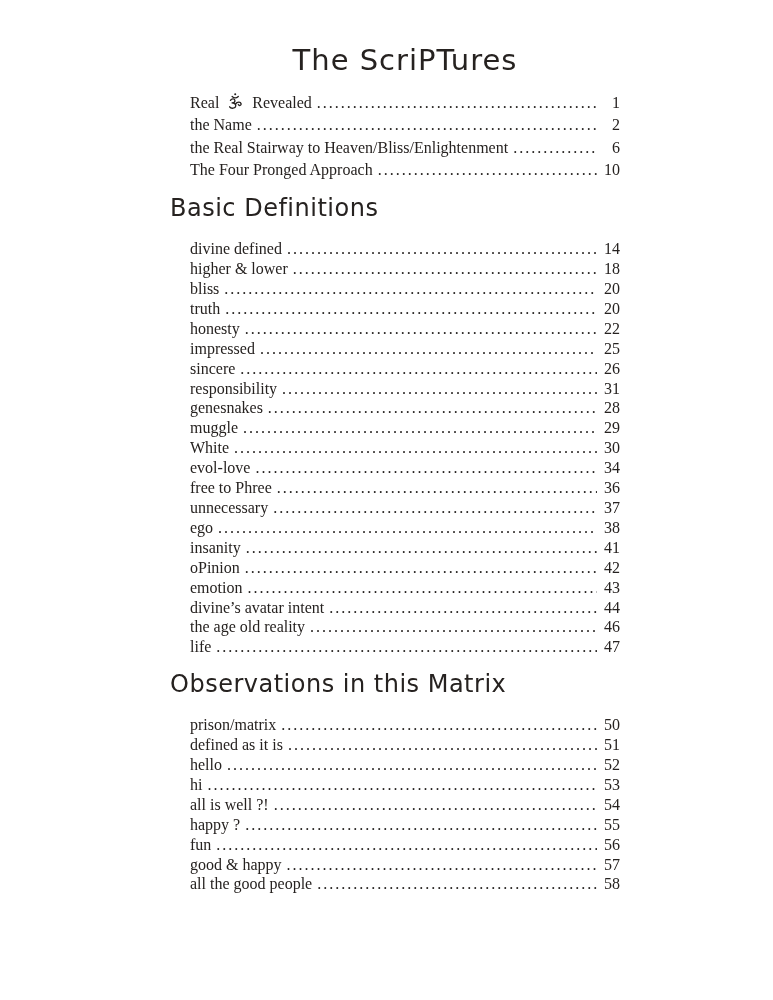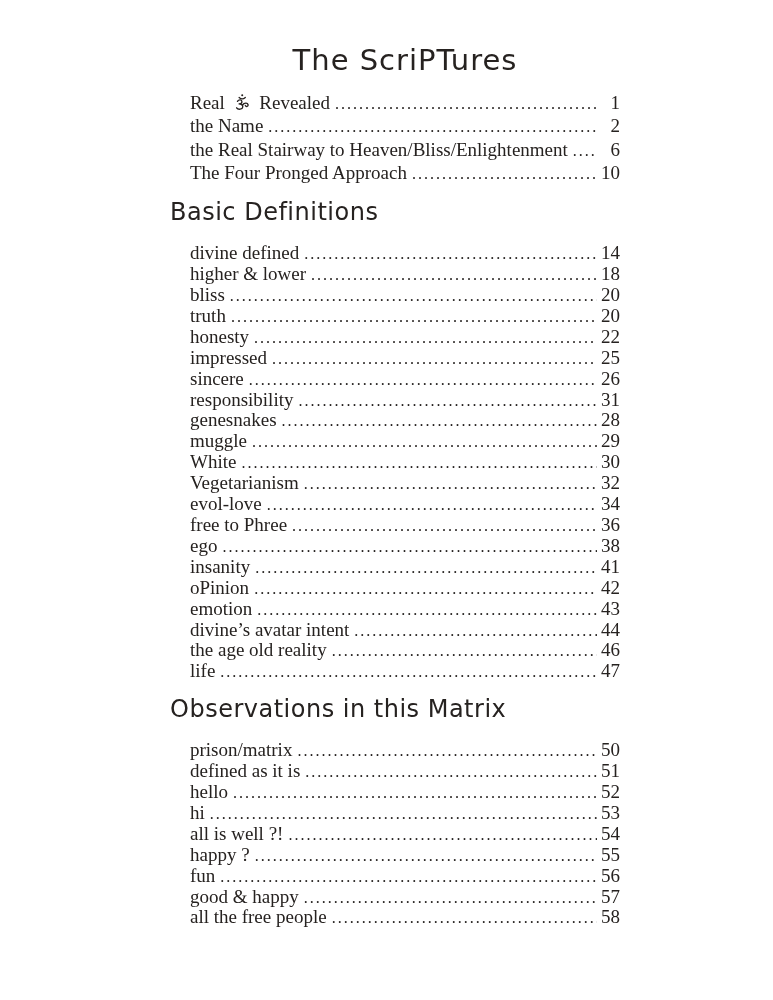--- a/index.html
+++ b/index.html
@@ -29,21 +29,21 @@
     margin: 0 0 0 20px;
   }
 
   .toc-list { margin-top: 16px; }
 
   .row {
     display: flex;
     align-items: baseline;
     width: 430px;
     margin-left: 20px;
-    font-size: 19px;
+    font-size: 16px;
   }
   .front .row { line-height: 22.3px; }
   .section .row { line-height: 19.9px; }
 
   .label { white-space: nowrap; }
 
   .dots {
     flex: 1;
     overflow: hidden;
     white-space: nowrap;
@@ -185,38 +185,38 @@
                 <span class="dots"></span>
                 <span class="pagenum">29</span>
               </div>
 
               <div class="row">
                 <span class="label">White</span>
                 <span class="dots"></span>
                 <span class="pagenum">30</span>
               </div>
 
-              <div class="row">
-                <span class="label">Vegetarianism</span>
-                <span class="dots"></span>
-                <span class="pagenum">32</span>
-              </div>
 
               <div class="row">
                 <span class="label">evol-love</span>
                 <span class="dots"></span>
                 <span class="pagenum">34</span>
               </div>
 
               <div class="row">
                 <span class="label">free to Phree</span>
                 <span class="dots"></span>
                 <span class="pagenum">36</span>
               </div>
 
+              <div class="row">
+                <span class="label">unnecessary</span>
+                <span class="dots"></span>
+                <span class="pagenum">37</span>
+              </div>
 
               <div class="row">
                 <span class="label">ego</span>
                 <span class="dots"></span>
                 <span class="pagenum">38</span>
               </div>
 
 
               <div class="row">
                 <span class="label">insanity</span>
@@ -302,21 +302,21 @@
                 <span class="pagenum">56</span>
               </div>
 
               <div class="row">
                 <span class="label">good &amp; happy</span>
                 <span class="dots"></span>
                 <span class="pagenum">57</span>
               </div>
 
               <div class="row">
-                <span class="label">all the free people</span>
+                <span class="label">all the good people</span>
                 <span class="dots"></span>
                 <span class="pagenum">58</span>
               </div>
             </div>
         </section>
       </div>
 
   </div>
 </div>
 

